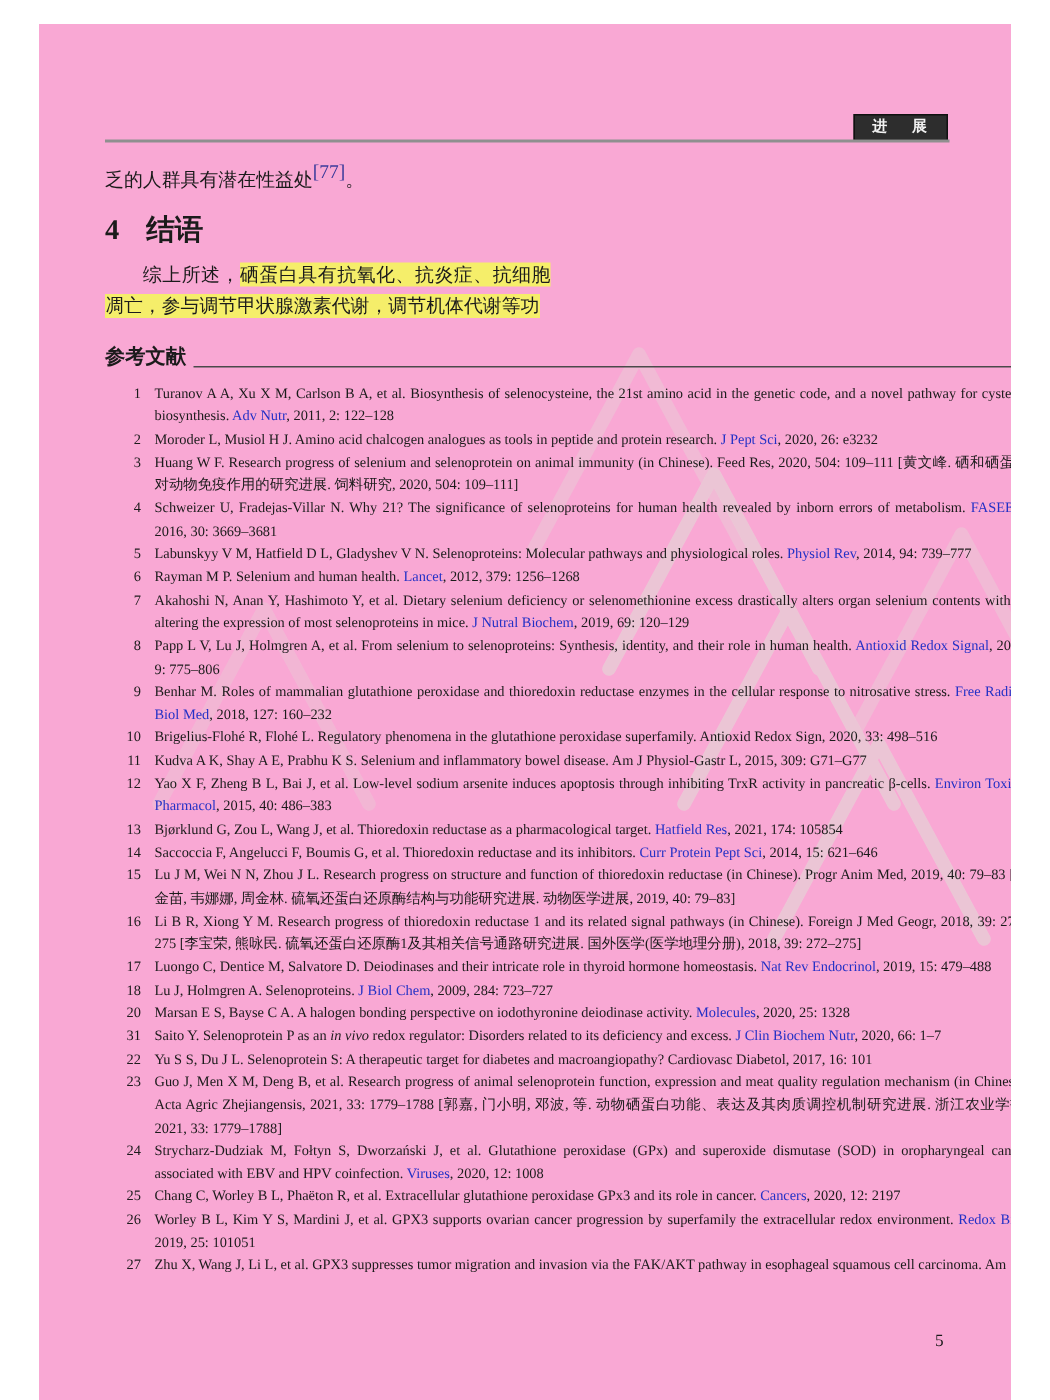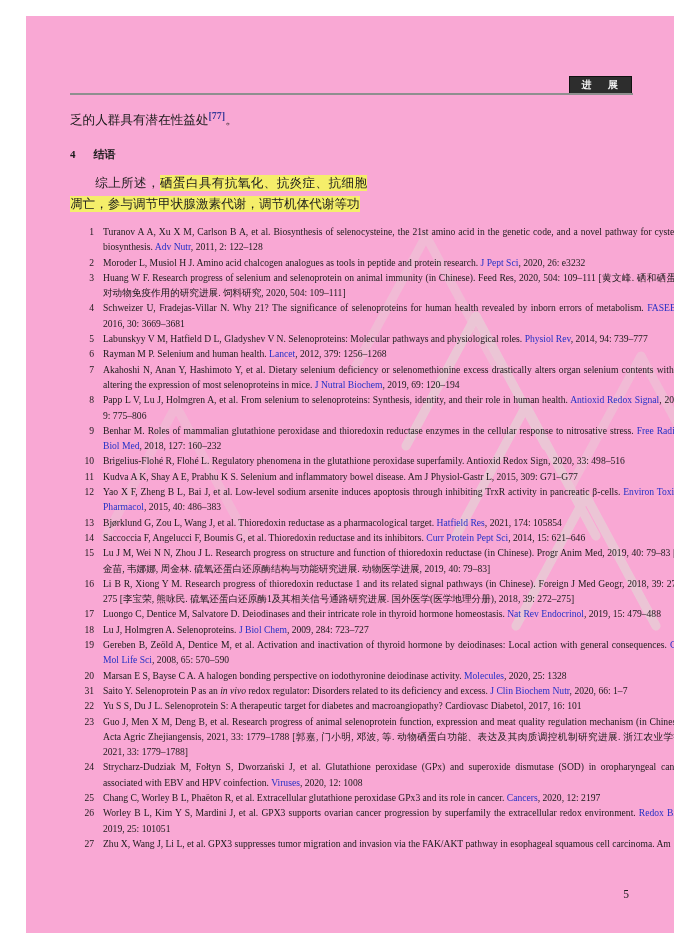--- a/index.html
+++ b/index.html
@@ -17,22 +17,22 @@
     font-size:10px; font-weight:bold; line-height:13px;
     padding:1px 6px 2px 12px; letter-spacing:7px;
     border:1px solid #111;
   }
   .top-rule { position:absolute; top:77px; left:44px; right:41px; height:2px; background:#8f8f8f; }
   
   .content { position:absolute; left:44px; top:94px; width:616px; }
   .columns { display:flex; gap:22px; }
   .col { width:297px; font-size:12.6px; line-height:21px; text-align:justify; }
   .intro-line { margin:0; }
-  sup.cite { font-size:10px; color:#3a3a9a; vertical-align:super; line-height:0;font-weight:bold; }
-  h2.section { margin:13px 0 9px 0; font-size:11px; line-height:20px; font-weight:bold; }
+  sup.cite { font-size:13px; color:#3a3a9a; vertical-align:super; line-height:0; }
+  h2.section { margin:13px 0 9px 0; font-size:19px; line-height:20px; font-weight:bold; }
   h2.section .sec-num { margin-right:18px; }
   .para { margin:0; text-indent:2em; }
   mark.hl { background:var(--hl); color:inherit; padding:1px 0; }
   a.link { color:var(--link); text-decoration:none; }
   
   .refs-head { display:flex; align-items:flex-end; margin-top:15px; }
   .refs-title { font-weight:bold; font-size:13.5px; line-height:16px; white-space:nowrap; }
   .refs-rule { flex:1; border-bottom:1.2px solid #4a4a4a; margin-left:5px; margin-bottom:1px; }
   ol.refs { list-style:none; margin:9px 0 0 0; padding:0; font-size:9.6px; line-height:15.3px; }
   ol.refs li { position:relative; padding-left:33px; text-align:justify; }
@@ -63,41 +63,44 @@
     <div class="columns">
       <div class="col">
         <p class="intro-line"><span>乏的人群具有潜在性益处</span><sup class="cite">[77]</sup><span>。</span></p>
         <h2 class="section">
           <span class="sec-num">4</span><span>结语</span>
         </h2>
         <p class="para"><span>综上所述，</span><mark class="hl">硒蛋白具有抗氧化、抗炎症、抗细胞凋亡，参与调节甲状腺激素代谢，调节机体代谢等功</mark></p>
       </div>
     </div>
 
+    <div class="refs-head">
+      <span class="refs-title">参考文献</span>
+      <span class="refs-rule"></span>
+    </div>
 
     <ol class="refs" id="refs-list">
         <li><span class="num">1</span><span>Turanov A A, Xu X M, Carlson B A, et al. Biosynthesis of selenocysteine, the 21st amino acid in the genetic code, and a novel pathway for cysteine biosynthesis. </span><a class="link" href="#">Adv Nutr</a><span>, 2011, 2: 122–128</span></li>
         <li><span class="num">2</span><span>Moroder L, Musiol H J. Amino acid chalcogen analogues as tools in peptide and protein research. </span><a class="link" href="#">J Pept Sci</a><span>, 2020, 26: e3232</span></li>
         <li><span class="num">3</span><span>Huang W F. Research progress of selenium and selenoprotein on animal immunity (in Chinese). Feed Res, 2020, 504: 109–111 [黄文峰. 硒和硒蛋白对动物免疫作用的研究进展. 饲料研究, 2020, 504: 109–111]</span></li>
         <li><span class="num">4</span><span>Schweizer U, Fradejas-Villar N. Why 21? The significance of selenoproteins for human health revealed by inborn errors of metabolism. </span><a class="link" href="#">FASEB J</a><span>, 2016, 30: 3669–3681</span></li>
         <li><span class="num">5</span><span>Labunskyy V M, Hatfield D L, Gladyshev V N. Selenoproteins: Molecular pathways and physiological roles. </span><a class="link" href="#">Physiol Rev</a><span>, 2014, 94: 739–777</span></li>
         <li><span class="num">6</span><span>Rayman M P. Selenium and human health. </span><a class="link" href="#">Lancet</a><span>, 2012, 379: 1256–1268</span></li>
-        <li><span class="num">7</span><span>Akahoshi N, Anan Y, Hashimoto Y, et al. Dietary selenium deficiency or selenomethionine excess drastically alters organ selenium contents without altering the expression of most selenoproteins in mice. </span><a class="link" href="#">J Nutral Biochem</a><span>, 2019, 69: 120–194</span></li>
+        <li><span class="num">7</span><span>Akahoshi N, Anan Y, Hashimoto Y, et al. Dietary selenium deficiency or selenomethionine excess drastically alters organ selenium contents without altering the expression of most selenoproteins in mice. </span><a class="link" href="#">J Nutral Biochem</a><span>, 2019, 69: 120–129</span></li>
         <li><span class="num">8</span><span>Papp L V, Lu J, Holmgren A, et al. From selenium to selenoproteins: Synthesis, identity, and their role in human health. </span><a class="link" href="#">Antioxid Redox Signal</a><span>, 2007, 9: 775–806</span></li>
         <li><span class="num">9</span><span>Benhar M. Roles of mammalian glutathione peroxidase and thioredoxin reductase enzymes in the cellular response to nitrosative stress. </span><a class="link" href="#">Free Radical Biol Med</a><span>, 2018, 127: 160–232</span></li>
         <li><span class="num">10</span><span>Brigelius-Flohé R, Flohé L. Regulatory phenomena in the glutathione peroxidase superfamily. Antioxid Redox Sign, 2020, 33: 498–516</span></li>
         <li><span class="num">11</span><span>Kudva A K, Shay A E, Prabhu K S. Selenium and inflammatory bowel disease. Am J Physiol-Gastr L, 2015, 309: G71–G77</span></li>
         <li><span class="num">12</span><span>Yao X F, Zheng B L, Bai J, et al. Low-level sodium arsenite induces apoptosis through inhibiting TrxR activity in pancreatic β-cells. </span><a class="link" href="#">Environ Toxicol Pharmacol</a><span>, 2015, 40: 486–383</span></li>
         <li><span class="num">13</span><span>Bjørklund G, Zou L, Wang J, et al. Thioredoxin reductase as a pharmacological target. </span><a class="link" href="#">Hatfield Res</a><span>, 2021, 174: 105854</span></li>
         <li><span class="num">14</span><span>Saccoccia F, Angelucci F, Boumis G, et al. Thioredoxin reductase and its inhibitors. </span><a class="link" href="#">Curr Protein Pept Sci</a><span>, 2014, 15: 621–646</span></li>
         <li><span class="num">15</span><span>Lu J M, Wei N N, Zhou J L. Research progress on structure and function of thioredoxin reductase (in Chinese). Progr Anim Med, 2019, 40: 79–83 [陆金苗, 韦娜娜, 周金林. 硫氧还蛋白还原酶结构与功能研究进展. 动物医学进展, 2019, 40: 79–83]</span></li>
         <li><span class="num">16</span><span>Li B R, Xiong Y M. Research progress of thioredoxin reductase 1 and its related signal pathways (in Chinese). Foreign J Med Geogr, 2018, 39: 272–275 [李宝荣, 熊咏民. 硫氧还蛋白还原酶1及其相关信号通路研究进展. 国外医学(医学地理分册), 2018, 39: 272–275]</span></li>
         <li><span class="num">17</span><span>Luongo C, Dentice M, Salvatore D. Deiodinases and their intricate role in thyroid hormone homeostasis. </span><a class="link" href="#">Nat Rev Endocrinol</a><span>, 2019, 15: 479–488</span></li>
         <li><span class="num">18</span><span>Lu J, Holmgren A. Selenoproteins. </span><a class="link" href="#">J Biol Chem</a><span>, 2009, 284: 723–727</span></li>
-        <li><span class="num">19</span><span>Gereben B, Zeöld A, Dentice M, et al. Activation and inactivation of thyroid hormone by deiodinases: Local action with general consequences. </span><a class="link" href="#">Cell Mol Life Sci</a><span>, 2008, 65: 570–590</span></li>
         <li><span class="num">20</span><span>Marsan E S, Bayse C A. A halogen bonding perspective on iodothyronine deiodinase activity. </span><a class="link" href="#">Molecules</a><span>, 2020, 25: 1328</span></li>
         <li><span class="num">31</span><span>Saito Y. Selenoprotein P as an </span><i>in vivo</i><span> redox regulator: Disorders related to its deficiency and excess. </span><a class="link" href="#">J Clin Biochem Nutr</a><span>, 2020, 66: 1–7</span></li>
         <li><span class="num">22</span><span>Yu S S, Du J L. Selenoprotein S: A therapeutic target for diabetes and macroangiopathy? Cardiovasc Diabetol, 2017, 16: 101</span></li>
         <li><span class="num">23</span><span>Guo J, Men X M, Deng B, et al. Research progress of animal selenoprotein function, expression and meat quality regulation mechanism (in Chinese).  Acta Agric Zhejiangensis, 2021, 33: 1779–1788 [郭嘉, 门小明, 邓波, 等. 动物硒蛋白功能、表达及其肉质调控机制研究进展. 浙江农业学报, 2021, 33: 1779–1788]</span></li>
         <li><span class="num">24</span><span>Strycharz-Dudziak M, Fołtyn S, Dworzański J, et al. Glutathione peroxidase (GPx) and superoxide dismutase (SOD) in oropharyngeal cancer associated with EBV and HPV coinfection. </span><a class="link" href="#">Viruses</a><span>, 2020, 12: 1008</span></li>
         <li><span class="num">25</span><span>Chang C, Worley B L, Phaëton R, et al. Extracellular glutathione peroxidase GPx3 and its role in cancer. </span><a class="link" href="#">Cancers</a><span>, 2020, 12: 2197</span></li>
         <li><span class="num">26</span><span>Worley B L, Kim Y S, Mardini J, et al. GPX3 supports ovarian cancer progression by superfamily the extracellular redox environment. </span><a class="link" href="#">Redox Biol</a><span>, 2019, 25: 101051</span></li>
         <li><span class="num">27</span><span>Zhu X, Wang J, Li L, et al. GPX3 suppresses tumor migration and invasion via the FAK/AKT pathway in esophageal squamous cell carcinoma. Am</span></li>
       </ol>
 

